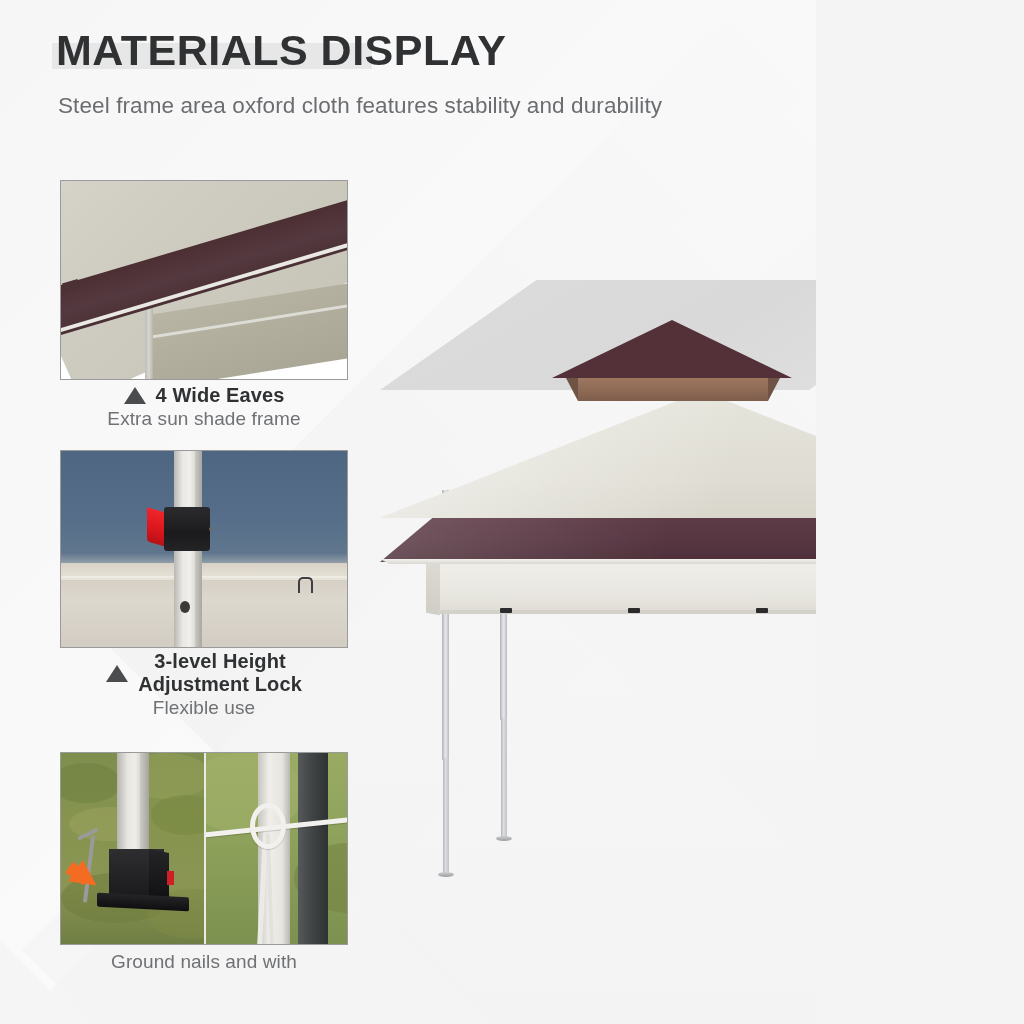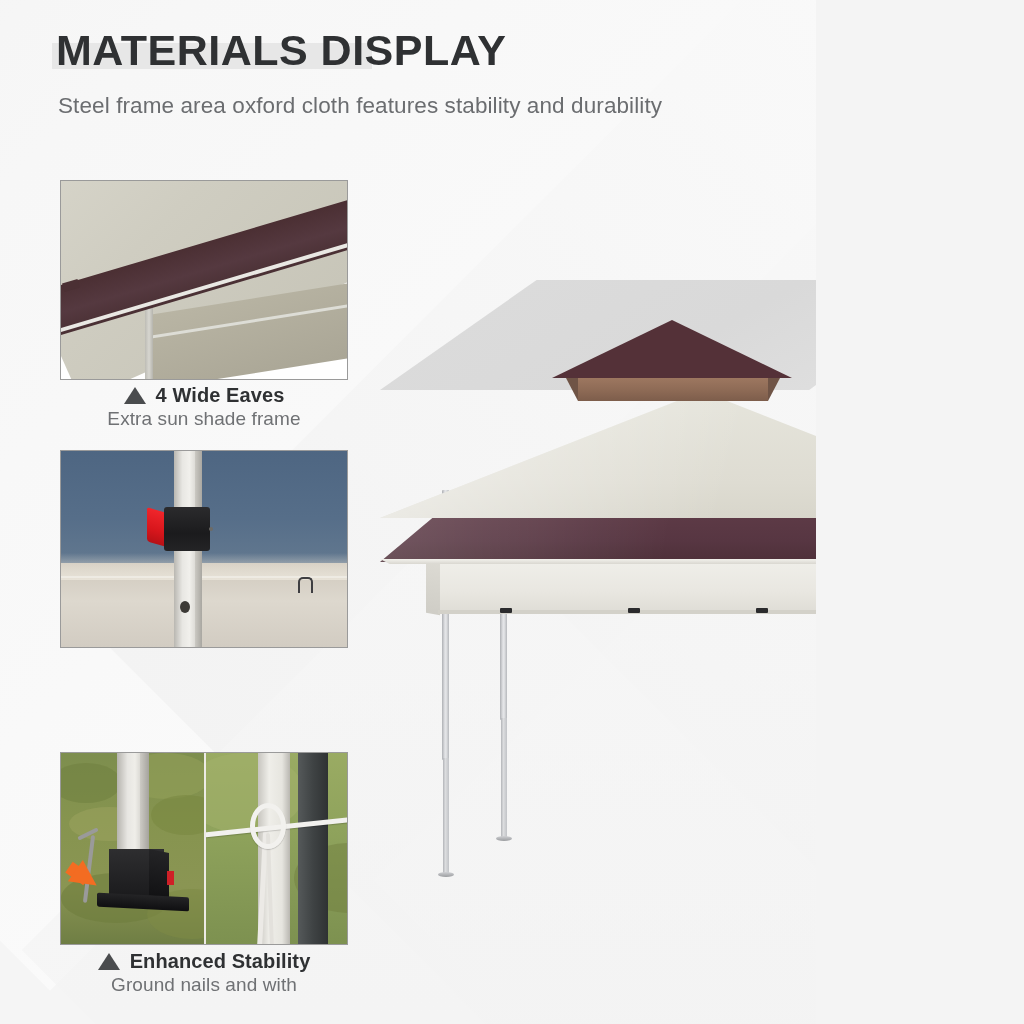--- a/index.html
+++ b/index.html
@@ -231,20 +231,30 @@
       <div class="sandline"></div>
       <div class="pole"></div>
       <div class="pole-edge"></div>
       <div class="hole"></div>
       <div class="lever"></div>
       <div class="lock">
           <div class="lock-n"></div>
         </div>
       <div class="screw"></div>
     </div>
+  </div>
+  <div class="caption" id="cap-lock">
+    <div class="cap-row" style="align-items:center;">
+      <div class="tri"></div>
+      <div>
+        <div class="cap-head">3-level Height</div>
+        <div class="cap-head">Adjustment Lock</div>
+      </div>
+    </div>
+    <div class="cap-sub">Flexible use</div>
   </div>
 
   <div class="thumb" id="thumb-stability">
     <div class="t3">
       <div class="half left">
         <div class="grass" style="left:-10px;top:10px;width:70px;height:40px;background:#6f8040;"></div>
         <div class="grass" style="left:60px;top:0px;width:90px;height:46px;background:#94a05a;"></div>
         <div class="grass" style="left:8px;top:54px;width:80px;height:34px;background:#9aa35f;"></div>
         <div class="grass" style="left:90px;top:42px;width:70px;height:40px;background:#78863f;"></div>
         <div class="grass" style="left:0px;top:120px;width:110px;height:50px;background:#6d7b3c;"></div>
@@ -267,24 +277,20 @@
         <div class="rpole-dark"></div>
         <div class="rope-v"></div>
         <div class="rope-v2"></div>
         <div class="rope-h"></div>
         <div class="rope-loop"></div>
       </div>
       <div class="divider"></div>
     </div>
   </div>
   <div class="caption" id="cap-stability">
-    <div class="cap-row">
-      <div class="tri"></div>
-      <div class="cap-head">Enhanced Stability</div>
-    </div>
     <div class="cap-sub">Ground nails and with</div>
   </div>
 
   <div class="gazebo">
 
     <div class="ground">
       <div class="gz ground-shape"></div>
     </div>
 
     <div class="leg" style="left:120px;top:200px;height:240px;"></div>

